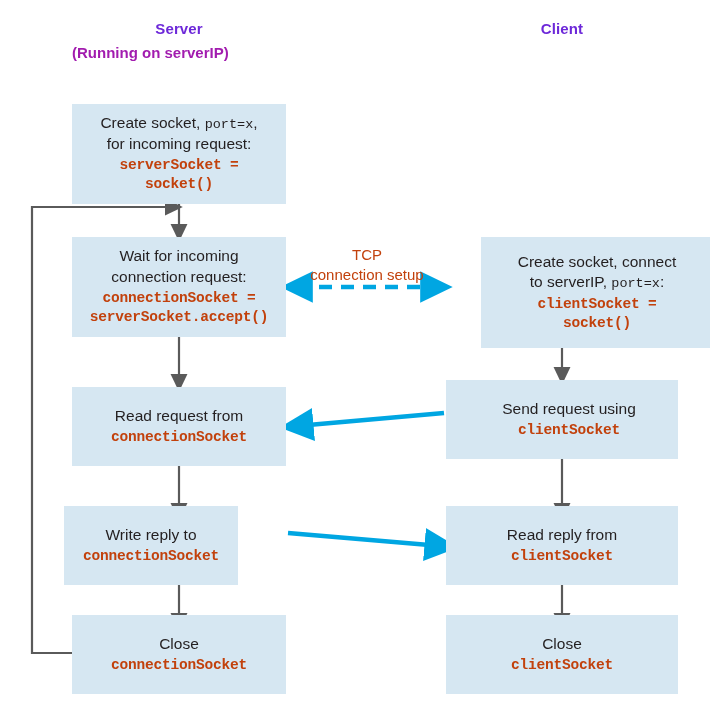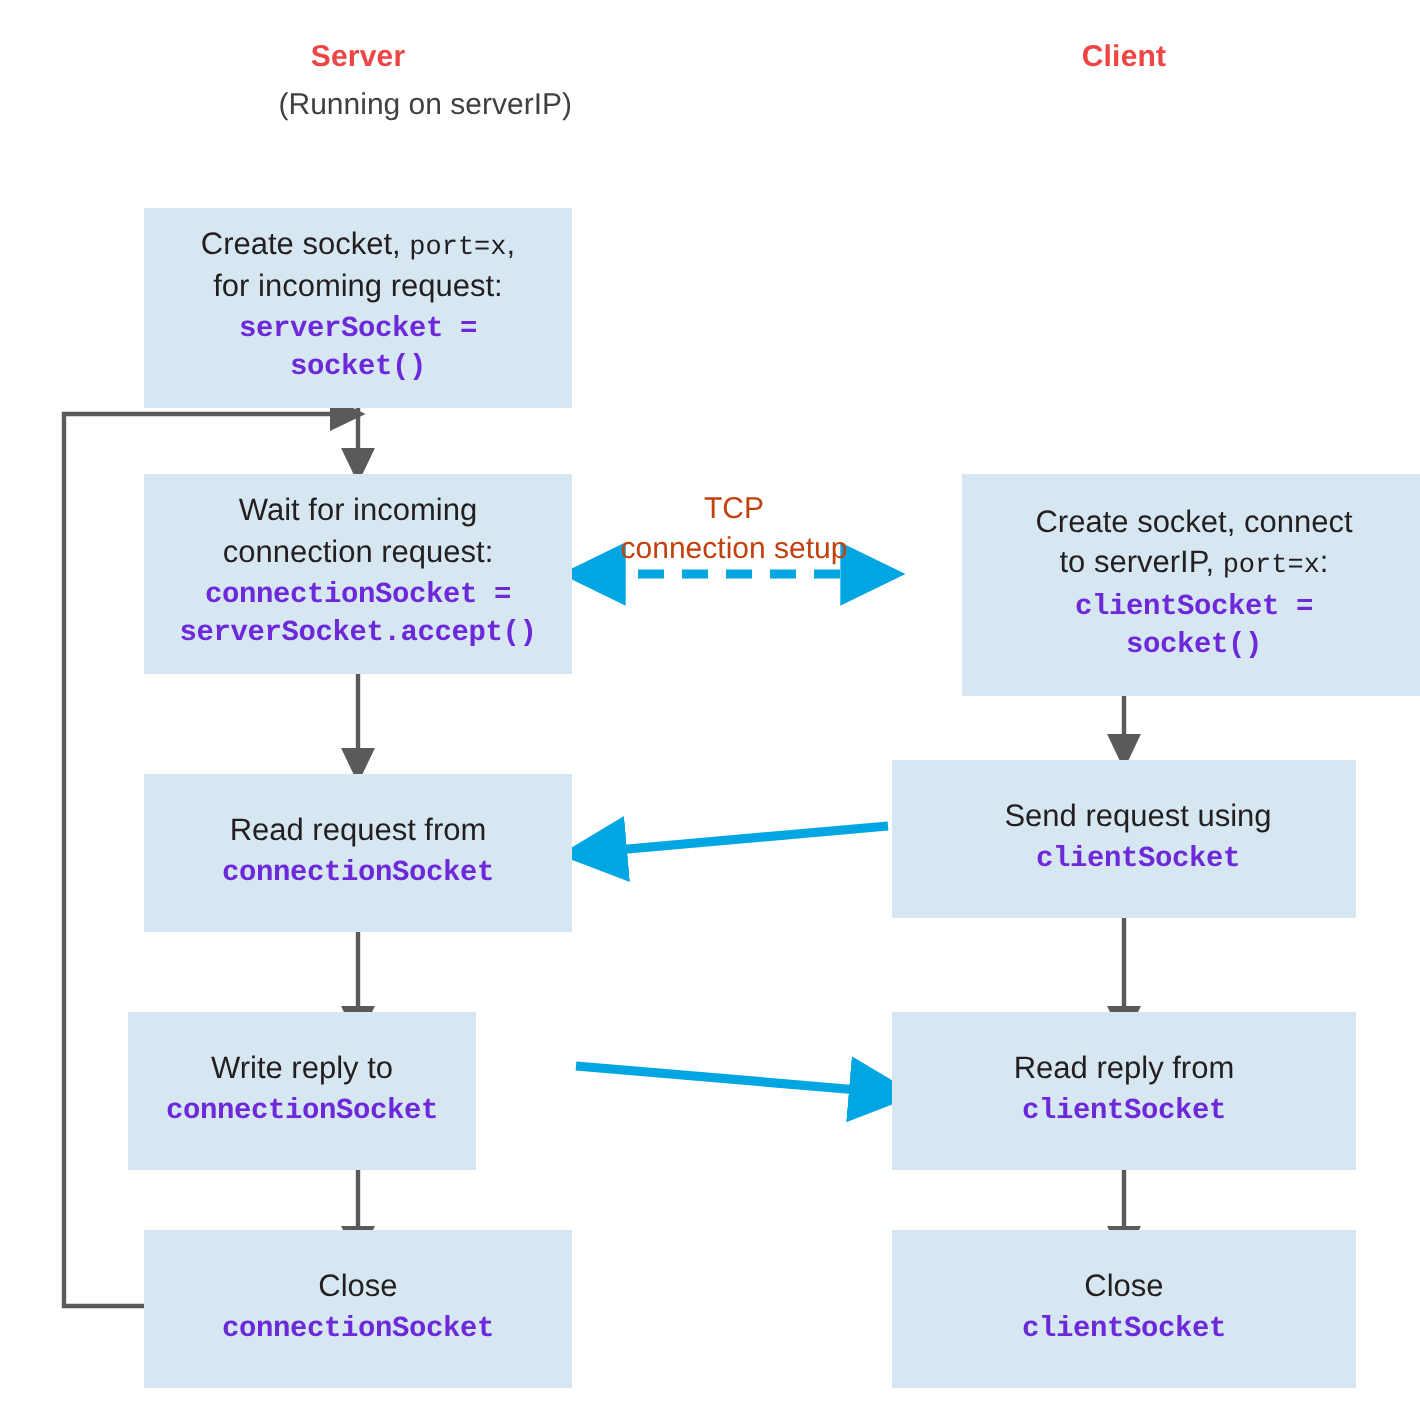--- a/index.html
+++ b/index.html
@@ -26,29 +26,29 @@
     left: 0; top: 0;
     width: 710px;
     height: 709px;
     pointer-events: none;
   }
   .col-header {
     position: absolute;
     text-align: center;
     font-weight: bold;
     font-size: 15px;
-    color: #ef4444;
+    color: #6d28d9;
     letter-spacing: 0.1px;
   }
   .col-sub {
     position: absolute;
-    text-align: right;
-    font-weight: normal;
+    text-align: left;
+    font-weight: bold;
     font-size: 15px;
-    color: #404040;
+    color: #a21caf;
   }
   .box {
     position: absolute;
     background: #d6e7f2;
     box-sizing: border-box;
     display: flex;
     flex-direction: column;
     align-items: center;
     justify-content: center;
     text-align: center;
@@ -57,21 +57,21 @@
   .box .plain {
     font-family: "Liberation Sans", sans-serif;
     font-size: 15.5px;
     color: #231f20;
     white-space: nowrap;
   }
   .box .code {
     font-family: "Liberation Mono", monospace;
     font-size: 14.5px;
     font-weight: bold;
-    color: #6d28d9;
+    color: #c2410c;
     white-space: nowrap;
     letter-spacing: -0.2px;
   }
   .box .mono-inline {
     font-family: "Liberation Mono", monospace;
     font-size: 13.5px;
     color: #231f20;
     font-weight: normal;
   }
   .codeline {

